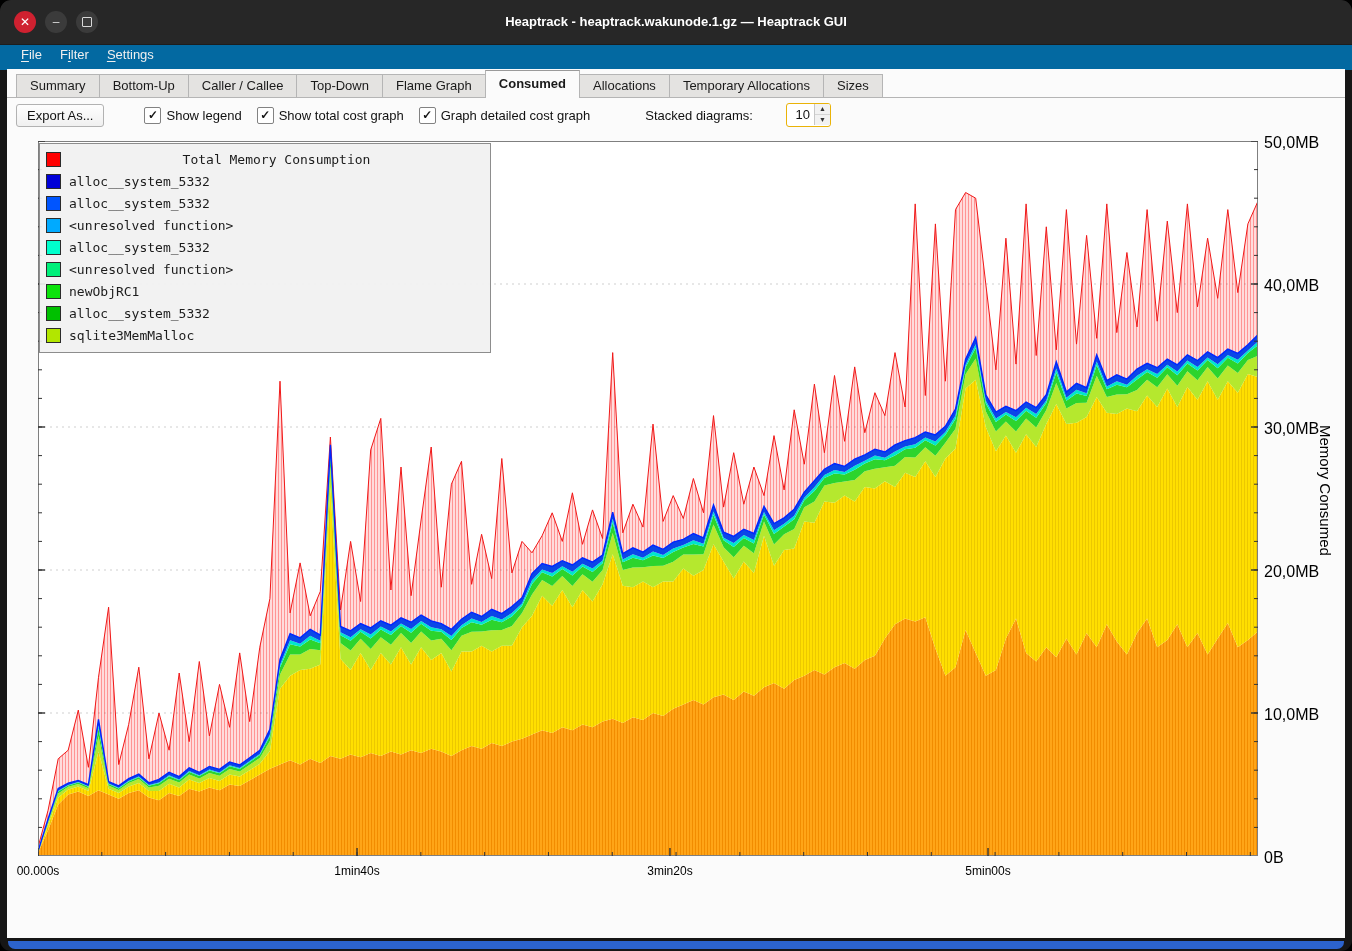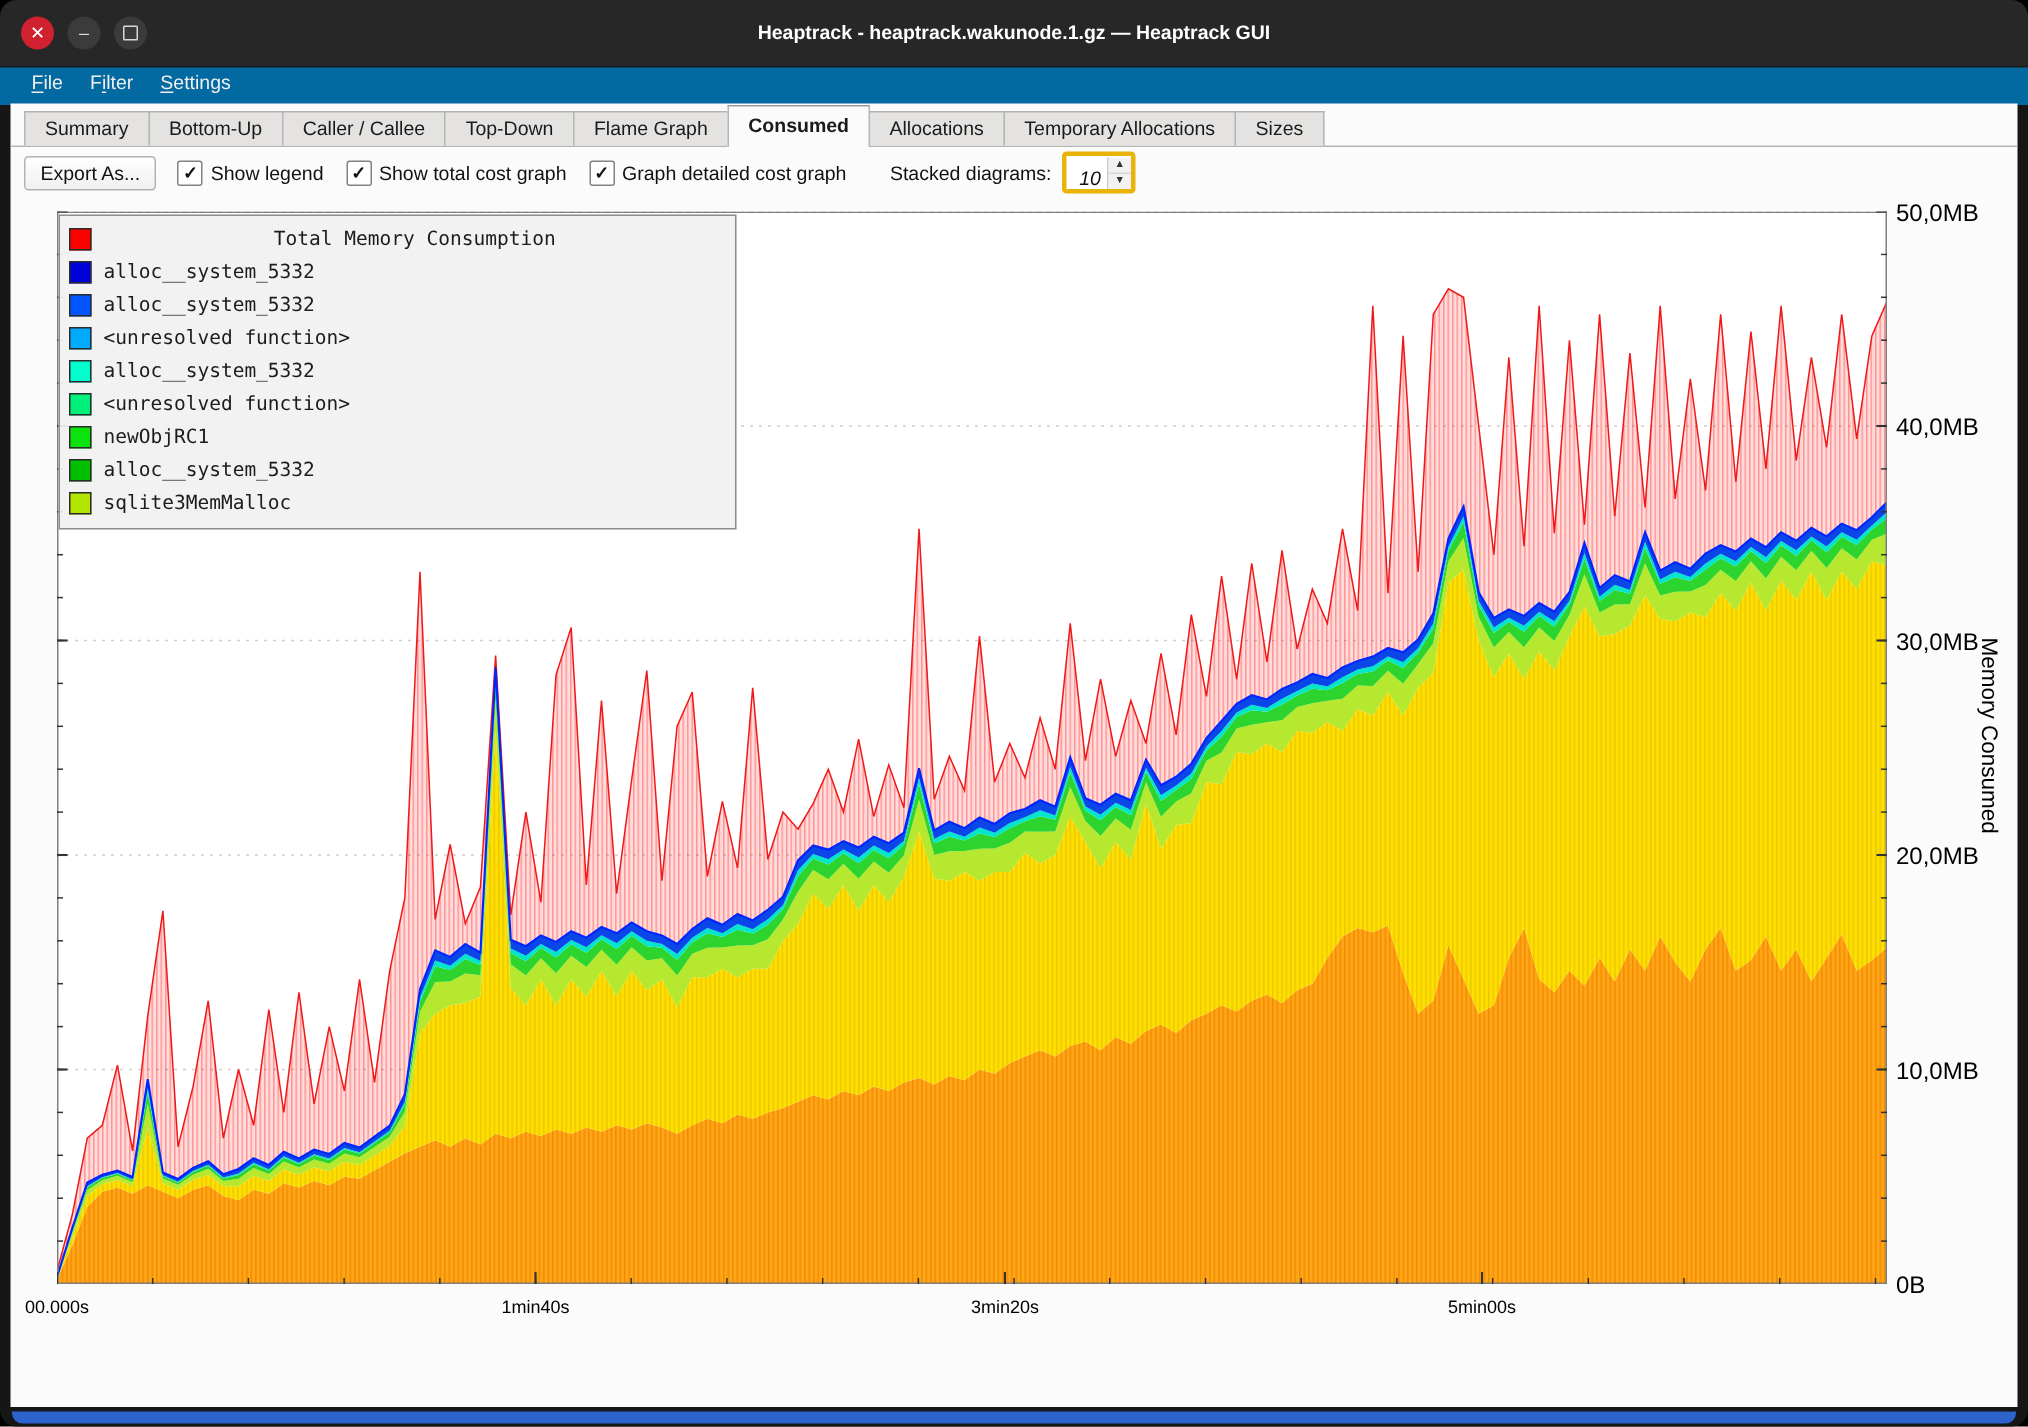--- a/index.html
+++ b/index.html
@@ -25,29 +25,29 @@
   
   .tabbar{position:absolute;top:1px;left:0;right:0;height:28px;display:flex;align-items:flex-end;
           padding-left:9px;border-bottom:1px solid #b5b5b5;box-sizing:border-box;}
   .tab{height:22px;line-height:22px;padding:0 13px;background:#e4e3e1;border:1px solid #b5b5b5;
        border-bottom:none;margin-left:-1px;font-size:13px;color:#1a1a1a;white-space:nowrap;}
   .tab:first-child{margin-left:0;}
   .tab.active{background:#fbfbfb;height:27px;line-height:26px;margin-bottom:-1px;position:relative;z-index:2;
               border-top:1px solid #9a9a9a;font-weight:bold;}
   
   .toolbar{position:absolute;top:31px;left:0;right:0;height:30px;display:flex;align-items:center;
-           padding-left:9px;font-size:13px;color:#111;}
+           padding-left:9px;font-size:13px;color:#111;gap:26px;}
   .export-btn{font-family:"Liberation Sans",sans-serif;font-size:13px;color:#111;padding:3px 10px;
               background:linear-gradient(#fefefe,#f0f0f0);border:1px solid #b2b2b2;border-radius:3px;margin-right:14px;}
   .cb-group{display:inline-flex;align-items:center;margin-right:15px;}
   .cb{display:inline-block;width:15px;height:15px;border:1px solid #828282;border-radius:2px;background:#fff;
       margin-right:5px;text-align:center;line-height:14px;font-size:12px;font-weight:bold;color:#151515;}
   .stacked-label{margin-left:14px;margin-right:7px;}
-  .spinbox{display:inline-flex;border:3px solid #eab308;border-radius:3px;background:#fff;height:22px;
-           align-items:flex-end;overflow:hidden;font-style:italic;}
+  .spinbox{display:inline-flex;border:1px solid #eab308;border-radius:3px;background:#fff;height:22px;
+           align-items:flex-start;overflow:hidden;}
   .spin-val{width:23px;text-align:right;padding:3px 4px 0 0;font-size:13px;}
   .spin-btns{display:flex;flex-direction:column;width:15px;border-left:1px solid #c8c8c8;}
   .sb{flex:1;font-size:7px;line-height:10px;text-align:center;color:#333;background:#f2f2f2;}
   .sb:first-child{border-bottom:1px solid #d5d5d5;}
   
   .chart-wrap{position:absolute;left:0;right:0;top:60px;bottom:0;}
   #chart-svg{position:absolute;left:31px;top:12px;background:#ffffff;}
   .ytick{position:absolute;left:1257px;width:70px;font-size:16px;color:#000;}
   .xtick{position:absolute;top:735px;transform:translateX(-50%);font-size:12px;color:#000;white-space:nowrap;}
   .xaxis-title{position:absolute;left:31px;width:1220px;top:763px;text-align:center;font-size:15px;color:#000;}

